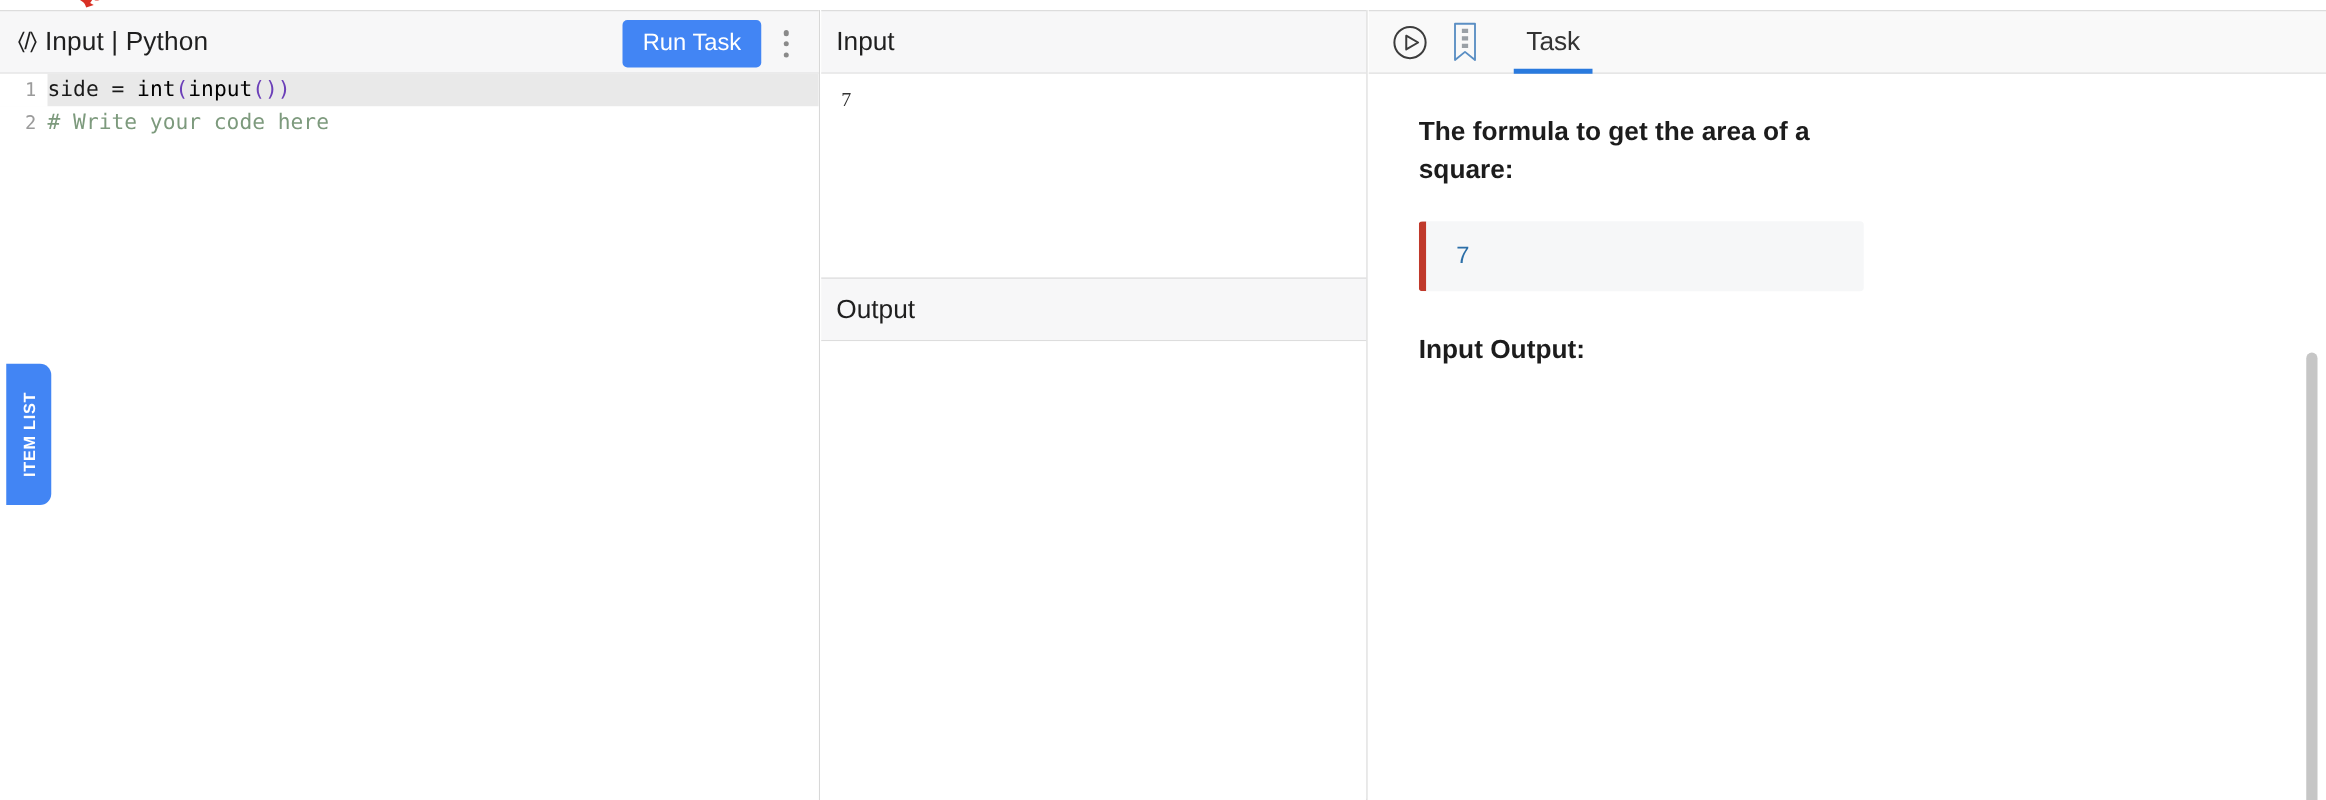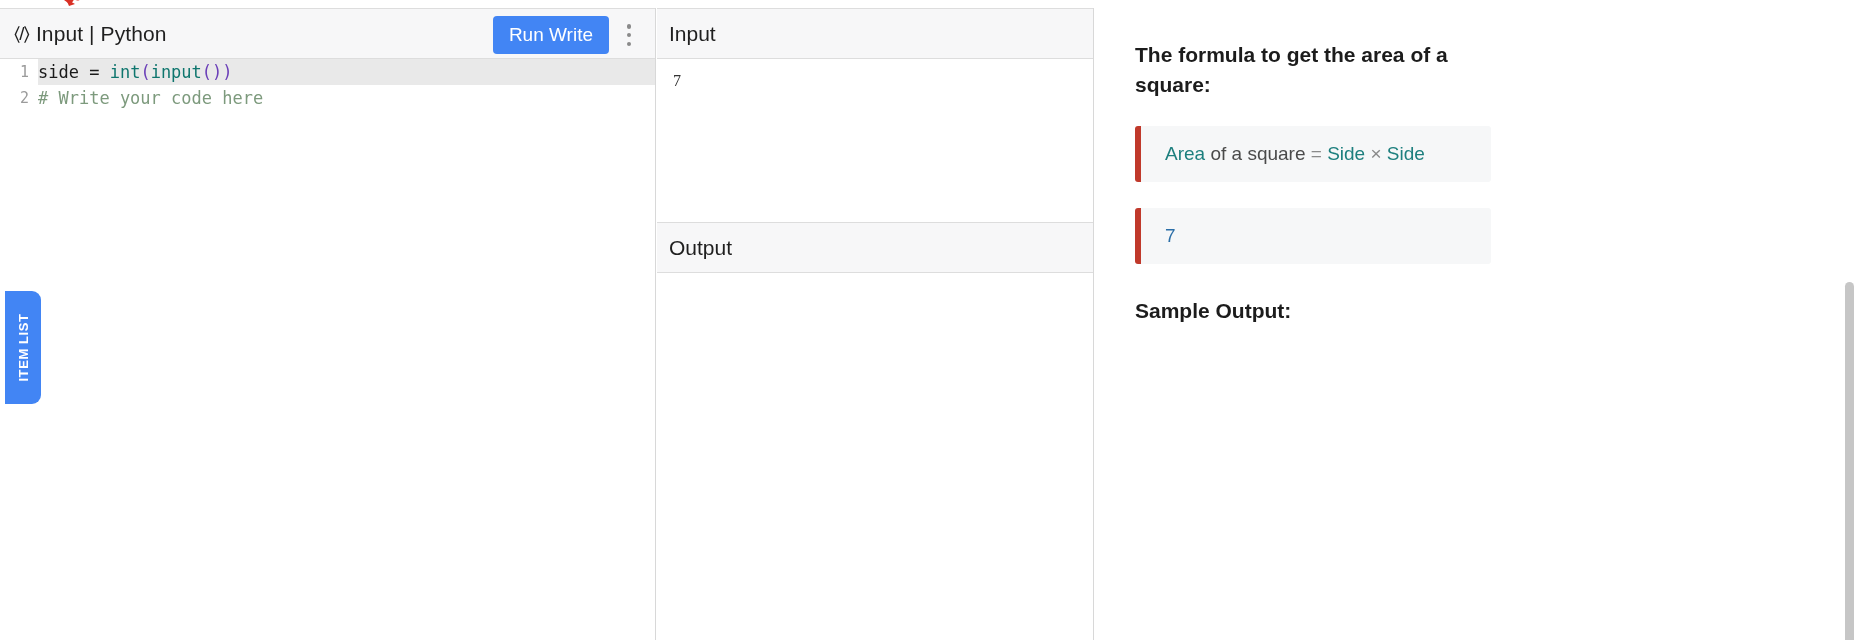--- a/index.html
+++ b/index.html
@@ -125,21 +125,21 @@
     min-width: 38px;
     text-align: right;
     padding-right: 9px;
     color: #9b9b9b;
     font-size: 15px;
     box-sizing: border-box;
     background: #ffffff;
   }
   .code-line.active .gutter { background: #ffffff; }
   .code-text { color: #1a1a1a; }
-  .tok-builtin { color: #0f766e; margin-top: 16px; }
+  .tok-builtin { color: #000000; margin-top: 16px; }
   .tok-punct  { color: #6b3fb8; }
   .tok-op     { color: #1a1a1a; }
   .tok-comment{ color: #7d9a7d; text-align: right; }
 
   
   .item-list-tab {
     position: absolute;
     left: 5px;
     top: 283px;
     width: 36px;
@@ -322,21 +322,21 @@
     </svg>
   </div>
 
   <div class="editor-panel">
 
     <div class="editor-toolbar">
       <div class="editor-title">
         <span class="code-chevrons">〈/〉</span>
         <span>Input | Python</span>
       </div>
-      <button class="run-code-btn">Run Write</button>
+      <button class="run-code-btn">Run Task</button>
       <div class="kebab-menu">
         <i></i>
           <i></i>
           <i></i>
       </div>
     </div>
 
     <div class="code-area" id="code-area">
         <div class="code-line active"><span class="gutter">1</span><span><span class="code-text">side </span><span class="tok-op">= </span><span class="tok-builtin">int</span><span class="tok-punct">(</span><span class="tok-builtin">input</span><span class="tok-punct">())</span></span></div>
         <div class="code-line"><span class="gutter">2</span><span><span class="tok-comment"># Write your code here</span></span></div>
@@ -355,26 +355,42 @@
     </div>
 
     <div class="io-header">Output</div>
     <div class="io-body output-body">
       <div class="io-value"></div>
     </div>
   </div>
 
   <div class="task-panel">
 
+    <div class="task-header">
+      <div class="task-icon-run">
+        <svg width="30" height="30" viewBox="0 0 30 30">
+          <circle cx="15" cy="15" r="12.5" fill="none" stroke="#3d3d3d" stroke-width="1.6"></circle>
+          <path d="M12 9.5 L21.5 15 L12 20.5 Z" fill="none" stroke="#3d3d3d" stroke-width="1.6" stroke-linejoin="round"></path>
+        </svg>
+      </div>
+      <div class="task-icon-bookmark">
+        <svg width="22" height="34" viewBox="0 0 22 34">
+          <path d="M3 2 H19 V31 L11 24.5 L3 31 Z" fill="none" stroke="#5b8fc4" stroke-width="1.5" stroke-linejoin="round"></path>
+          <rect x="8.5" y="6" width="5" height="3.4" fill="#9aa0a6"></rect>
+          <rect x="8.5" y="12" width="5" height="3.4" fill="#9aa0a6"></rect>
+          <rect x="8.5" y="18" width="5" height="3.4" fill="#9aa0a6"></rect>
+        </svg>
+      </div>
+      <div class="task-tab active">Task</div>
+    </div>
 
     <div class="task-body" id="task-body">
         <div class="task-heading">The formula to get the area of a square:</div>
-        <div class="codebox"><span class="tk-teal">Area</span><span class="tk-gray"> of a square </span><span class="tk-dim">=</span><span class="tk-teal"> Side </span><span class="tk-dim">×</span><span class="tk-teal"> Side</span></div>
         <div class="codebox"><span class="tk-blue">7</span></div>
-        <div class="task-heading compact">Sample Output:</div>
+        <div class="task-heading compact">Input Output:</div>
       </div>
 
     <div class="scrollbar-track">
       <div class="scrollbar-thumb"></div>
     </div>
   </div>
 
 </div>
 
 </body></html>

